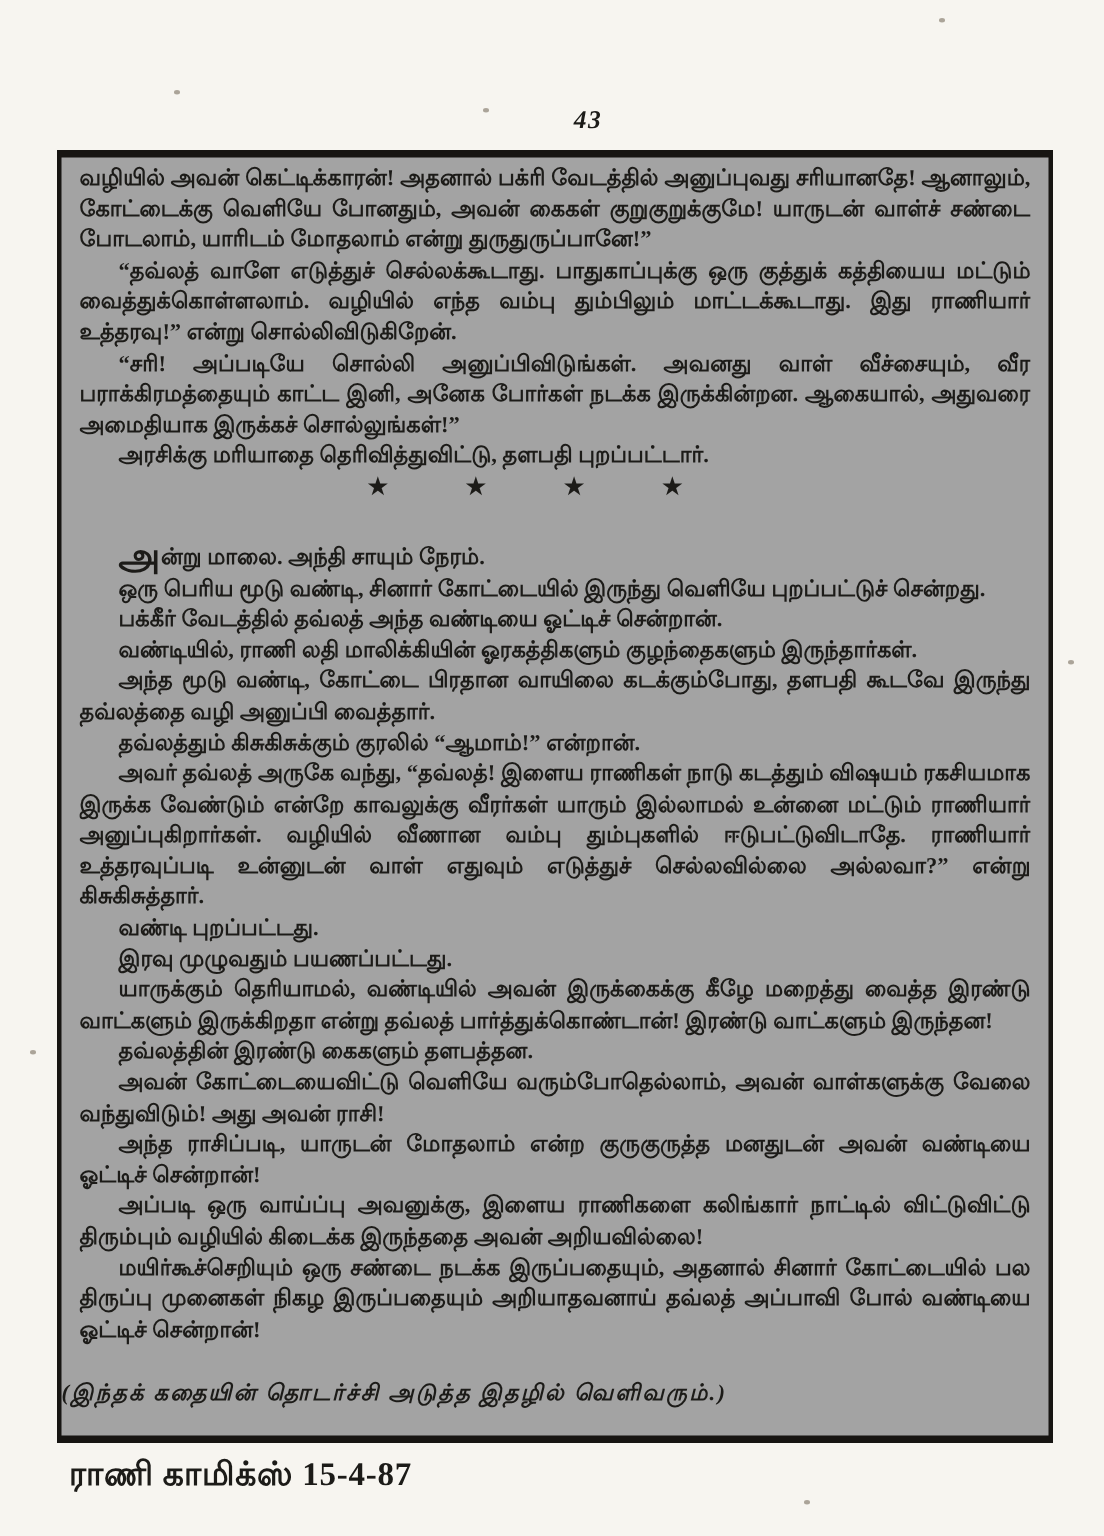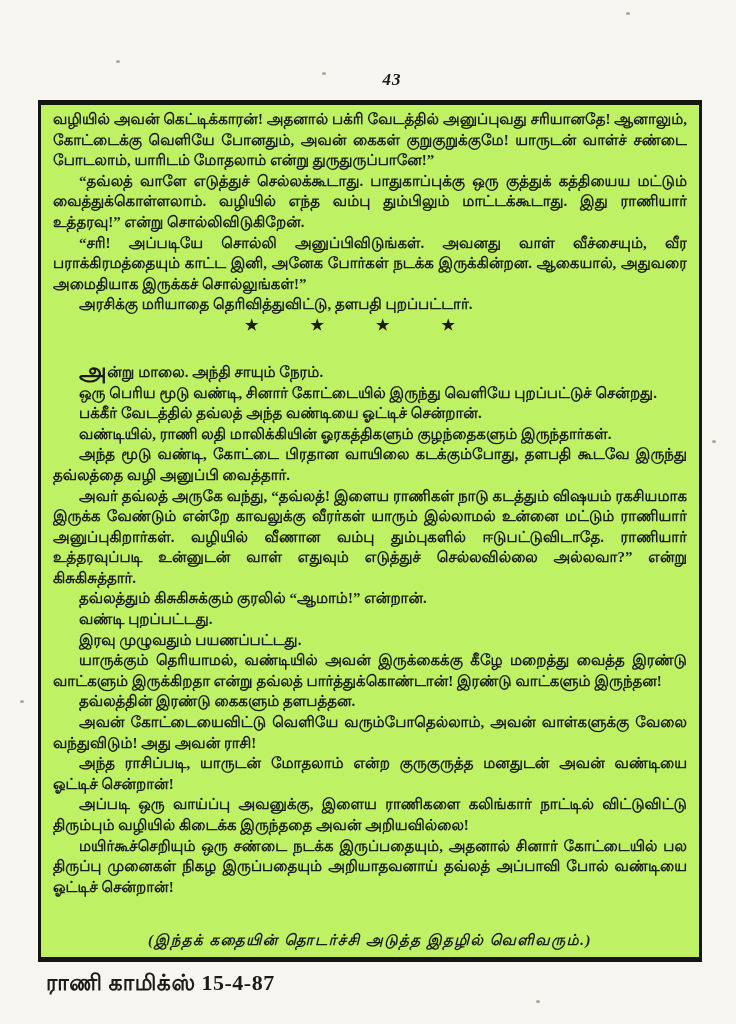--- a/index.html
+++ b/index.html
@@ -17,21 +17,21 @@
     font-size:17px;font-weight:bold;font-style:italic;
     letter-spacing:1px;
     margin-left:24px;
   }
   .story-box{
     position:absolute;left:38px;top:100px;width:664px;height:862px;
     box-sizing:border-box;
     border:3px solid #171512;
     border-top-width:5px;
     border-bottom-width:5px;
-    background:#bef264;
+    background:#a3a3a3;
   }
   .box-inner{
     position:absolute;
     top:4px;left:12px;right:12px;bottom:32px;
     overflow:hidden;
     font-size:15px;
     line-height:20.6px;
     text-align:justify;
     font-weight:600;
   }
@@ -50,22 +50,21 @@
   .scene-gap{height:26px;}
   .drop-cap{
     font-size:25px;
     font-weight:bold;
     line-height:10px;
     vertical-align:-3px;
     letter-spacing:0.5px;
   }
   .closing-note{
     position:absolute;
-    bottom:6px;left:0;right:0;
-    text-align:center;
+    bottom:18px;left:0;right:0;
     font-size:15px;
     font-weight:bold;
     letter-spacing:1.5px;
     font-style:italic;
   }
   .footer-imprint{
     position:absolute;
     left:46px;top:970px;
     font-size:22px;
     font-weight:bold;
@@ -106,22 +105,22 @@
       </div>
 
       <div class="scene-gap"></div>
 
       <p class="para"><span class="drop-cap">அ</span><span>ன்று மாலை. அந்தி சாயும் நேரம்.</span></p>
 
       <p class="para">ஒரு பெரிய மூடு வண்டி, சினார் கோட்டையில் இருந்து வெளியே புறப்பட்டுச் சென்றது.</p>
       <p class="para">பக்கீர் வேடத்தில் தவ்லத் அந்த வண்டியை ஓட்டிச் சென்றான்.</p>
       <p class="para">வண்டியில், ராணி லதி மாலிக்கியின் ஓரகத்திகளும் குழந்தைகளும் இருந்தார்கள்.</p>
       <p class="para">அந்த மூடு வண்டி, கோட்டை பிரதான வாயிலை கடக்கும்போது, தளபதி கூடவே இருந்து தவ்லத்தை வழி அனுப்பி வைத்தார்.</p>
+      <p class="para">தவ்லத்தும் கிசுகிசுக்கும் குரலில் “ஆமாம்!” என்றான்.</p>
       <p class="para">அவர் தவ்லத் அருகே வந்து, “தவ்லத்! இளைய ராணிகள் நாடு கடத்தும் விஷயம் ரகசியமாக இருக்க வேண்டும் என்றே காவலுக்கு வீரர்கள் யாரும் இல்லாமல் உன்னை மட்டும் ராணியார் அனுப்புகிறார்கள். வழியில் வீணான வம்பு தும்புகளில் ஈடுபட்டுவிடாதே. ராணியார் உத்தரவுப்படி உன்னுடன் வாள் எதுவும் எடுத்துச் செல்லவில்லை அல்லவா?” என்று கிசுகிசுத்தார்.</p>
-      <p class="para">தவ்லத்தும் கிசுகிசுக்கும் குரலில் “ஆமாம்!” என்றான்.</p>
       <p class="para">வண்டி புறப்பட்டது.</p>
       <p class="para">இரவு முழுவதும் பயணப்பட்டது.</p>
       <p class="para">யாருக்கும் தெரியாமல், வண்டியில் அவன் இருக்கைக்கு கீழே மறைத்து வைத்த இரண்டு வாட்களும் இருக்கிறதா என்று தவ்லத் பார்த்துக்கொண்டான்! இரண்டு வாட்களும் இருந்தன!</p>
       <p class="para">தவ்லத்தின் இரண்டு கைகளும் தளபத்தன.</p>
       <p class="para">அவன் கோட்டையைவிட்டு வெளியே வரும்போதெல்லாம், அவன் வாள்களுக்கு வேலை வந்துவிடும்! அது அவன் ராசி!</p>
       <p class="para">அந்த ராசிப்படி, யாருடன் மோதலாம் என்ற குருகுருத்த மனதுடன் அவன் வண்டியை ஓட்டிச் சென்றான்!</p>
       <p class="para">அப்படி ஒரு வாய்ப்பு அவனுக்கு, இளைய ராணிகளை கலிங்கார் நாட்டில் விட்டுவிட்டு திரும்பும் வழியில் கிடைக்க இருந்ததை அவன் அறியவில்லை!</p>
       <p class="para">மயிர்கூச்செறியும் ஒரு சண்டை நடக்க இருப்பதையும், அதனால் சினார் கோட்டையில் பல திருப்பு முனைகள் நிகழ இருப்பதையும் அறியாதவனாய் தவ்லத் அப்பாவி போல் வண்டியை ஓட்டிச் சென்றான்!</p>
 
     </div>

